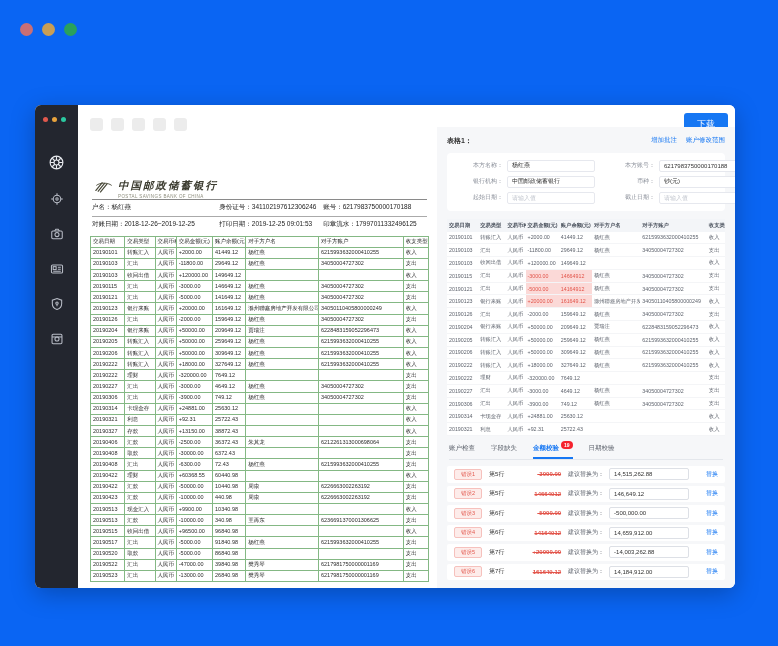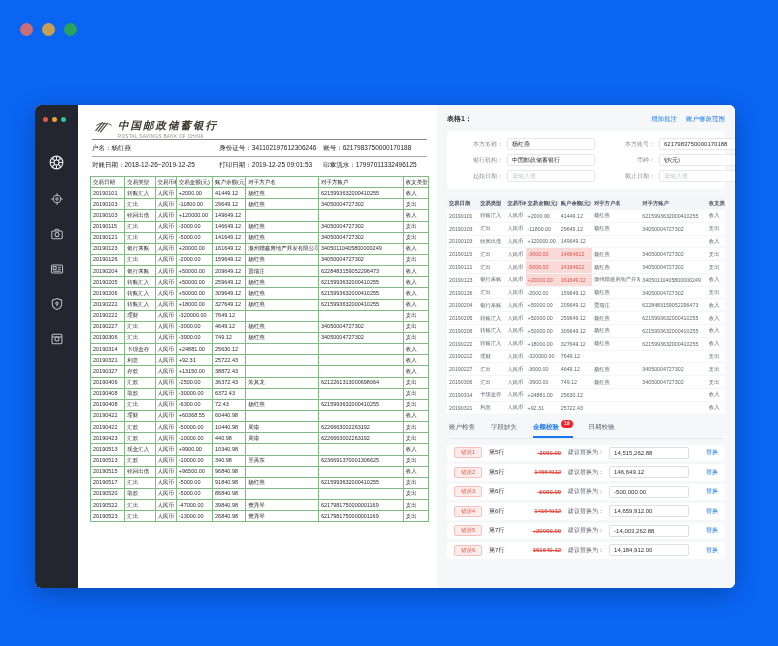--- a/index.html
+++ b/index.html
@@ -21,21 +21,21 @@
   .id-red { background:#e0584d; } .id-yellow { background:#e8a33d; } .id-green { background:#2bc8a0; }
   .side-icons { display:flex; flex-direction:column; align-items:center; gap:21px; margin-top:18px; }
   .side-icons svg { display:block; }
 
   
   .main { flex:1; display:flex; flex-direction:column; min-width:0; }
   .toolbar { height:38px; display:flex; align-items:center; padding:0 7px 0 12px; background:#fff; flex-shrink:0; }
   .tab-sq { width:13px; height:13px; background:#ececec; border-radius:3px; margin-right:8px; }
   .download-btn { margin-left:auto; background:#1677f3; color:#fff; font-size:9px; padding:5px 13px; border-radius:3px; border:none; cursor:pointer; }
 
-  .content { flex:1; display:flex; min-height:0; }
+  .content { flex:1; display:flex; min-height:0;align-items:flex-end; }
 
   
   .doc { width:359px; background:#fff; padding:14px 8px 6px 12px; flex-shrink:0; overflow:hidden; }
   .bank-logo-row { display:flex; align-items:flex-start; gap:4px; margin-left:4px; }
   .bank-text .bank-name { font-family:"Liberation Serif","DejaVu Serif",serif; font-weight:bold; font-style:italic; font-size:10.5px; letter-spacing:2px; color:#3c3c30; }
   .bank-text .bank-en { font-size:4.5px; color:#8d8d7d; letter-spacing:.4px; margin-top:1px; }
   .doc-title { text-align:center; font-size:12px; font-weight:bold; letter-spacing:8px; color:#2e2e2e; margin:5px 0 7px; }
   .doc-sep { border-top:1.5px solid #8a8a8a; margin:0 2px; }
   .info-grid { font-size:6.5px; color:#222; padding:0 2px; }
   .info-row { display:flex; padding:3.5px 0; }
@@ -138,20 +138,28 @@
           <svg width="14" height="14" viewBox="0 0 24 24" fill="none" stroke="#b9bdc7" stroke-width="1.8">
             <rect x="3.5" y="4" width="17" height="16" rx="2"></rect>
             <circle cx="12" cy="12" r="3.5"></circle>
             <path d="M3.5 8.5h17"></path>
           </svg>
         </span>
     </div>
   </div>
 
   <div class="main">
+    <div class="toolbar">
+      <div class="tab-sq"></div>
+      <div class="tab-sq"></div>
+      <div class="tab-sq"></div>
+      <div class="tab-sq"></div>
+      <div class="tab-sq"></div>
+      <button class="download-btn">下载</button>
+    </div>
 
     <div class="content">
 
       <div class="doc">
         <div class="bank-logo-row">
           <span><svg width="20" height="16" viewBox="0 0 26 20" fill="none" stroke="#4a4a3a" stroke-width="1.6">
                 <path d="M2 15 L11 4 M5 16 L14 5 M8 17 L17 6"></path>
                 <path d="M3 8 C8 4 18 4 23 8" stroke-width="1.2"></path>
               </svg></span>
           <div class="bank-text">

